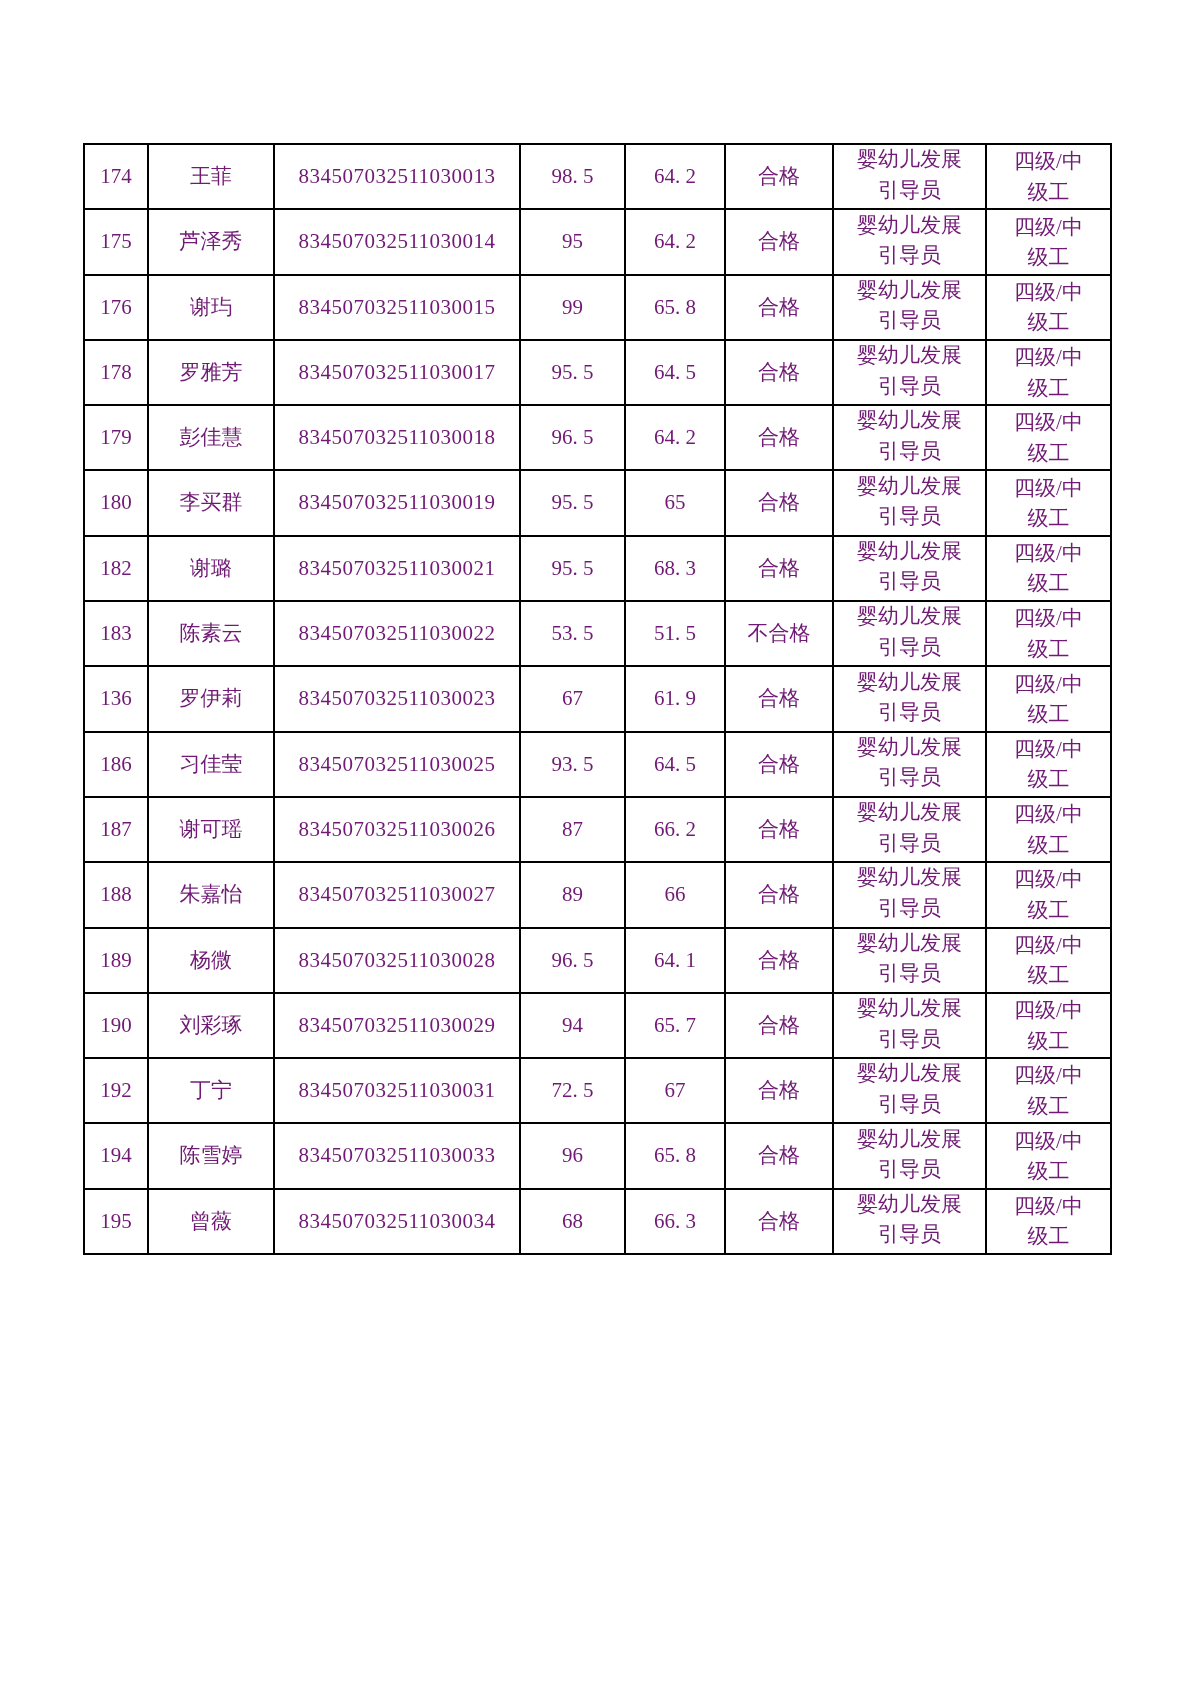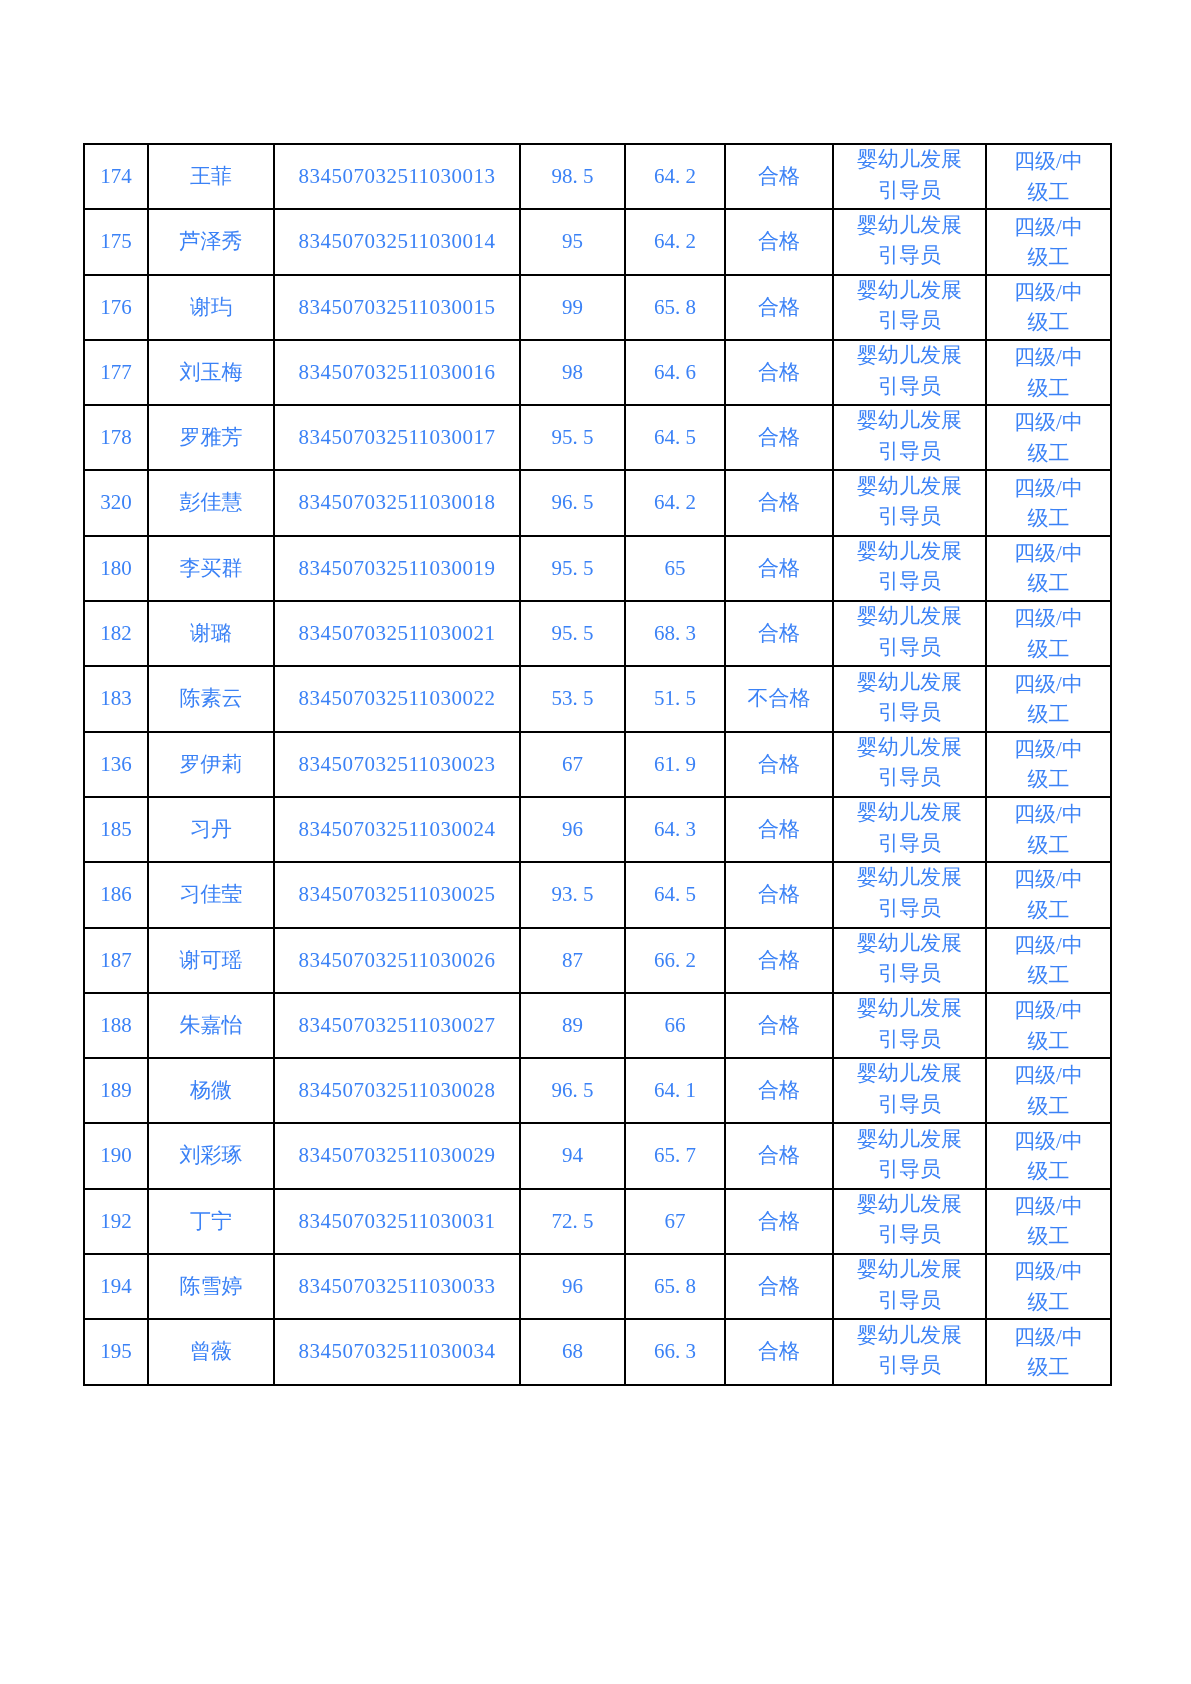--- a/index.html
+++ b/index.html
@@ -2,21 +2,21 @@
 <html><head>
 <meta charset="utf-8">
 <style>
   html, body { margin: 0; padding: 0; background: #ffffff; }
   .page {
     position: relative;
     width: 1191px;
     height: 1684px;
     background: #ffffff;
     font-family: "Liberation Serif", "DejaVu Serif", serif;
-    color: #3b82f6;
+    color: #701a75;
     overflow: hidden;
   }
   table.results {
     position: absolute;
     left: 83px;
     top: 143px;
     border-collapse: collapse;
     table-layout: fixed;
     border: 2px solid #000;
   }
@@ -81,41 +81,31 @@
           <td class="cell-index"><span>176</span></td>
           <td class="cell-name"><span>谢玙</span></td>
           <td class="cell-exam_id"><span>834507032511030015</span></td>
           <td class="cell-score1"><span>99</span></td>
           <td class="cell-score2"><span>65. 8</span></td>
           <td class="cell-result"><span>合格</span></td>
           <td class="cell-occupation"><span>婴幼儿发展引导员</span></td>
           <td class="cell-level"><span>四级/中级工</span></td>
         </tr>
         <tr>
-          <td class="cell-index"><span>177</span></td>
-          <td class="cell-name"><span>刘玉梅</span></td>
-          <td class="cell-exam_id"><span>834507032511030016</span></td>
-          <td class="cell-score1"><span>98</span></td>
-          <td class="cell-score2"><span>64. 6</span></td>
-          <td class="cell-result"><span>合格</span></td>
-          <td class="cell-occupation"><span>婴幼儿发展引导员</span></td>
-          <td class="cell-level"><span>四级/中级工</span></td>
-        </tr>
-        <tr>
           <td class="cell-index"><span>178</span></td>
           <td class="cell-name"><span>罗雅芳</span></td>
           <td class="cell-exam_id"><span>834507032511030017</span></td>
           <td class="cell-score1"><span>95. 5</span></td>
           <td class="cell-score2"><span>64. 5</span></td>
           <td class="cell-result"><span>合格</span></td>
           <td class="cell-occupation"><span>婴幼儿发展引导员</span></td>
           <td class="cell-level"><span>四级/中级工</span></td>
         </tr>
         <tr>
-          <td class="cell-index"><span>320</span></td>
+          <td class="cell-index"><span>179</span></td>
           <td class="cell-name"><span>彭佳慧</span></td>
           <td class="cell-exam_id"><span>834507032511030018</span></td>
           <td class="cell-score1"><span>96. 5</span></td>
           <td class="cell-score2"><span>64. 2</span></td>
           <td class="cell-result"><span>合格</span></td>
           <td class="cell-occupation"><span>婴幼儿发展引导员</span></td>
           <td class="cell-level"><span>四级/中级工</span></td>
         </tr>
         <tr>
           <td class="cell-index"><span>180</span></td>
@@ -151,30 +141,20 @@
           <td class="cell-index"><span>136</span></td>
           <td class="cell-name"><span>罗伊莉</span></td>
           <td class="cell-exam_id"><span>834507032511030023</span></td>
           <td class="cell-score1"><span>67</span></td>
           <td class="cell-score2"><span>61. 9</span></td>
           <td class="cell-result"><span>合格</span></td>
           <td class="cell-occupation"><span>婴幼儿发展引导员</span></td>
           <td class="cell-level"><span>四级/中级工</span></td>
         </tr>
         <tr>
-          <td class="cell-index"><span>185</span></td>
-          <td class="cell-name"><span>习丹</span></td>
-          <td class="cell-exam_id"><span>834507032511030024</span></td>
-          <td class="cell-score1"><span>96</span></td>
-          <td class="cell-score2"><span>64. 3</span></td>
-          <td class="cell-result"><span>合格</span></td>
-          <td class="cell-occupation"><span>婴幼儿发展引导员</span></td>
-          <td class="cell-level"><span>四级/中级工</span></td>
-        </tr>
-        <tr>
           <td class="cell-index"><span>186</span></td>
           <td class="cell-name"><span>习佳莹</span></td>
           <td class="cell-exam_id"><span>834507032511030025</span></td>
           <td class="cell-score1"><span>93. 5</span></td>
           <td class="cell-score2"><span>64. 5</span></td>
           <td class="cell-result"><span>合格</span></td>
           <td class="cell-occupation"><span>婴幼儿发展引导员</span></td>
           <td class="cell-level"><span>四级/中级工</span></td>
         </tr>
         <tr>

